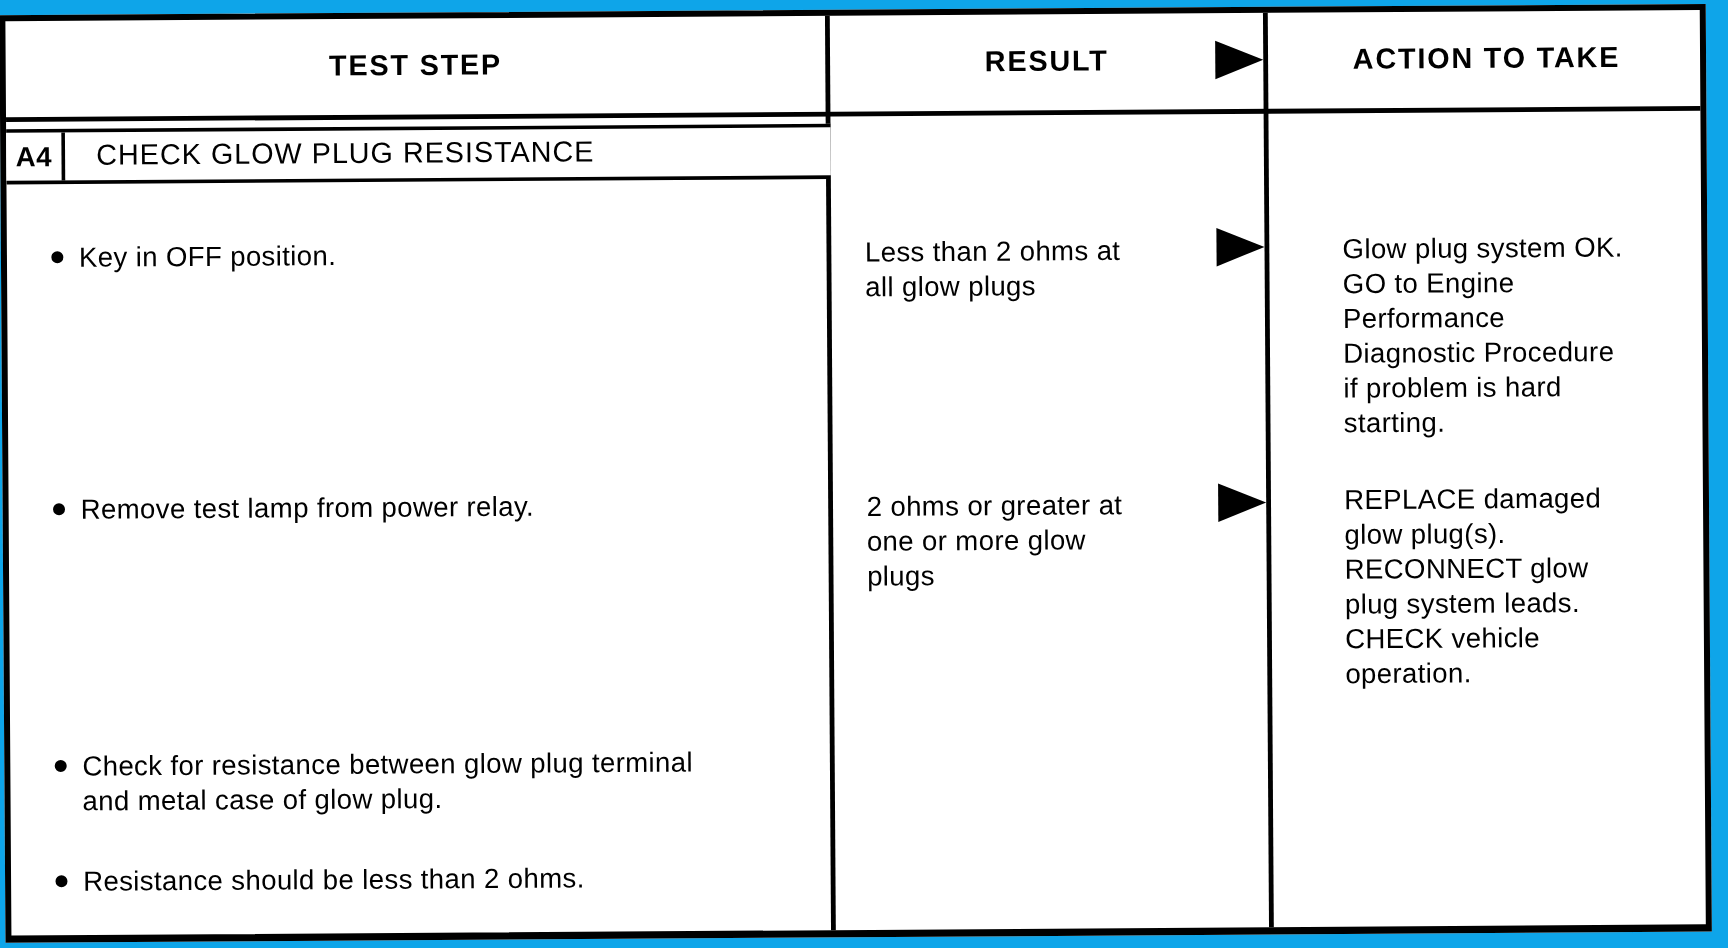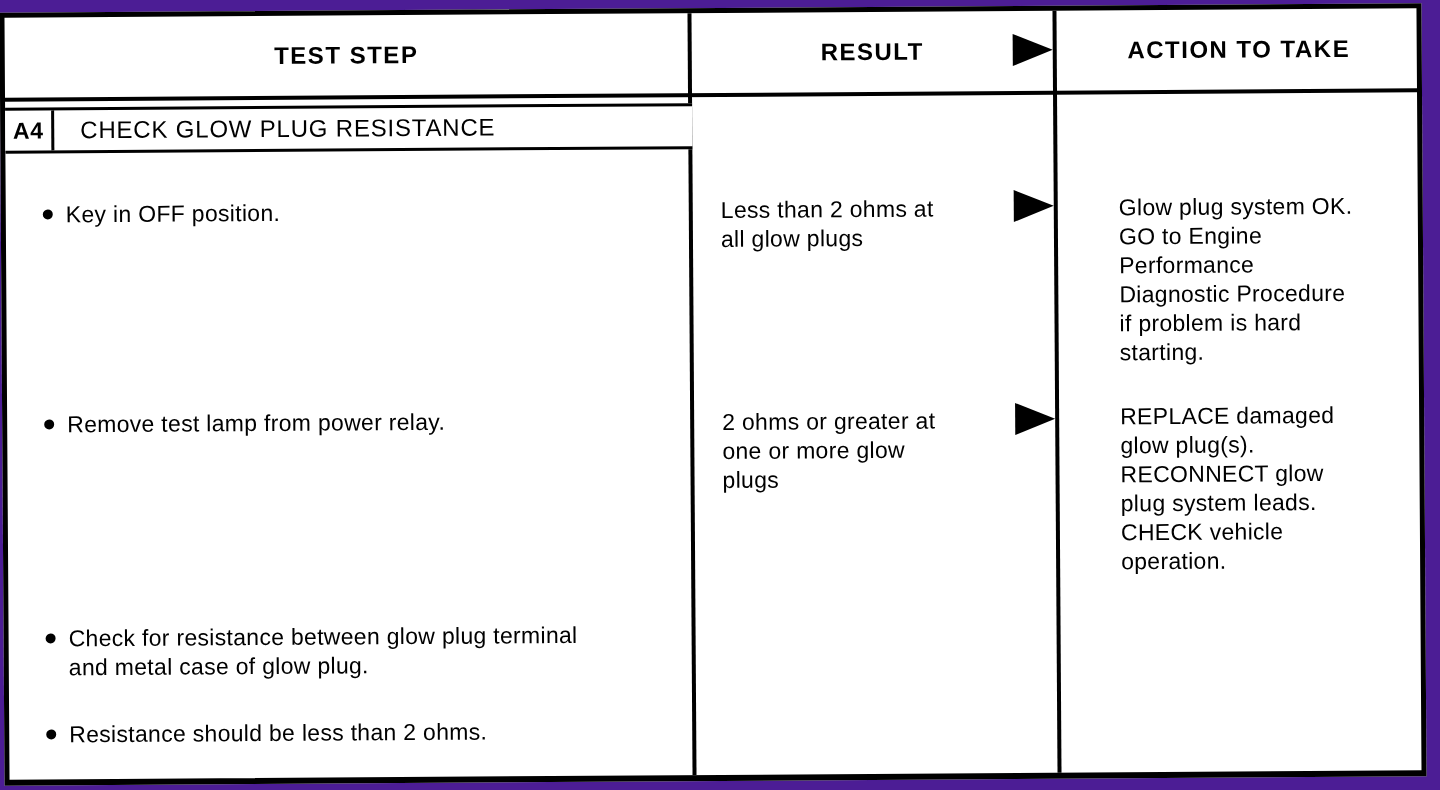--- a/index.html
+++ b/index.html
@@ -1,18 +1,18 @@
 <!DOCTYPE html>
 <html><head>
 <meta charset="utf-8">
 <style>
   html, body { margin:0; padding:0; }
   .page {
     position:relative; width:1440px; height:790px;
-    background:#4c1d95; overflow:hidden;
+    background:#0ea5e9; overflow:hidden;
     font-family:"Liberation Sans", sans-serif; color:#000;
   }
   .dtable {
     position:absolute; left:2px; top:8px; width:1422px; height:773px;
     box-sizing:border-box; background:#fff;
     border:5px solid #000; border-bottom-width:6px;
     transform:rotate(-0.38deg);
   }
   .v-divider { position:absolute; top:0; bottom:0; width:4px; background:#000; }
   .v1 { left:683px; }

